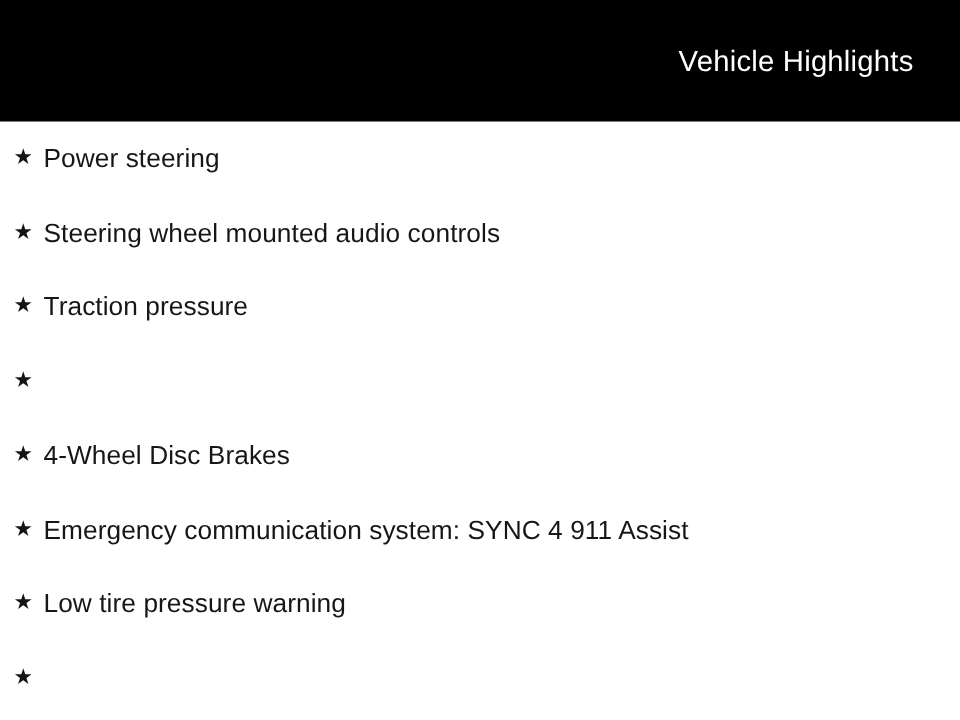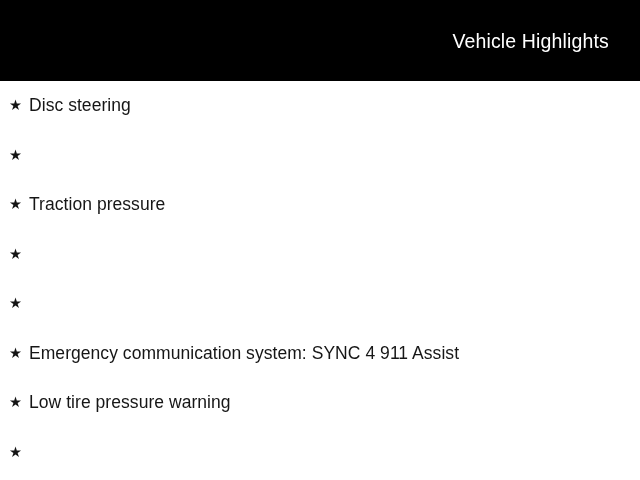--- a/index.html
+++ b/index.html
@@ -89,38 +89,40 @@
 <div class="page">
 
   <div class="header-band">
     <span class="header-title">Vehicle Highlights</span>
   </div>
 
   <ul class="highlights-list">
 
     <li class="highlight-item">
       <span class="bullet-star">★</span>
-      <span class="highlight-label">Disc steering</span>
+      <span class="highlight-label">Power steering</span>
     </li>
 
     <li class="highlight-item">
       <span class="bullet-star">★</span>
+      <span class="highlight-label">Steering wheel mounted audio controls</span>
     </li>
 
     <li class="highlight-item">
       <span class="bullet-star">★</span>
       <span class="highlight-label">Traction pressure</span>
     </li>
 
     <li class="highlight-item">
       <span class="bullet-star">★</span>
     </li>
 
     <li class="highlight-item">
       <span class="bullet-star">★</span>
+      <span class="highlight-label">4-Wheel Disc Brakes</span>
     </li>
 
     <li class="highlight-item">
       <span class="bullet-star">★</span>
       <span class="highlight-label">Emergency communication system: SYNC 4 911 Assist</span>
     </li>
 
     <li class="highlight-item">
       <span class="bullet-star">★</span>
       <span class="highlight-label">Low tire pressure warning</span>

